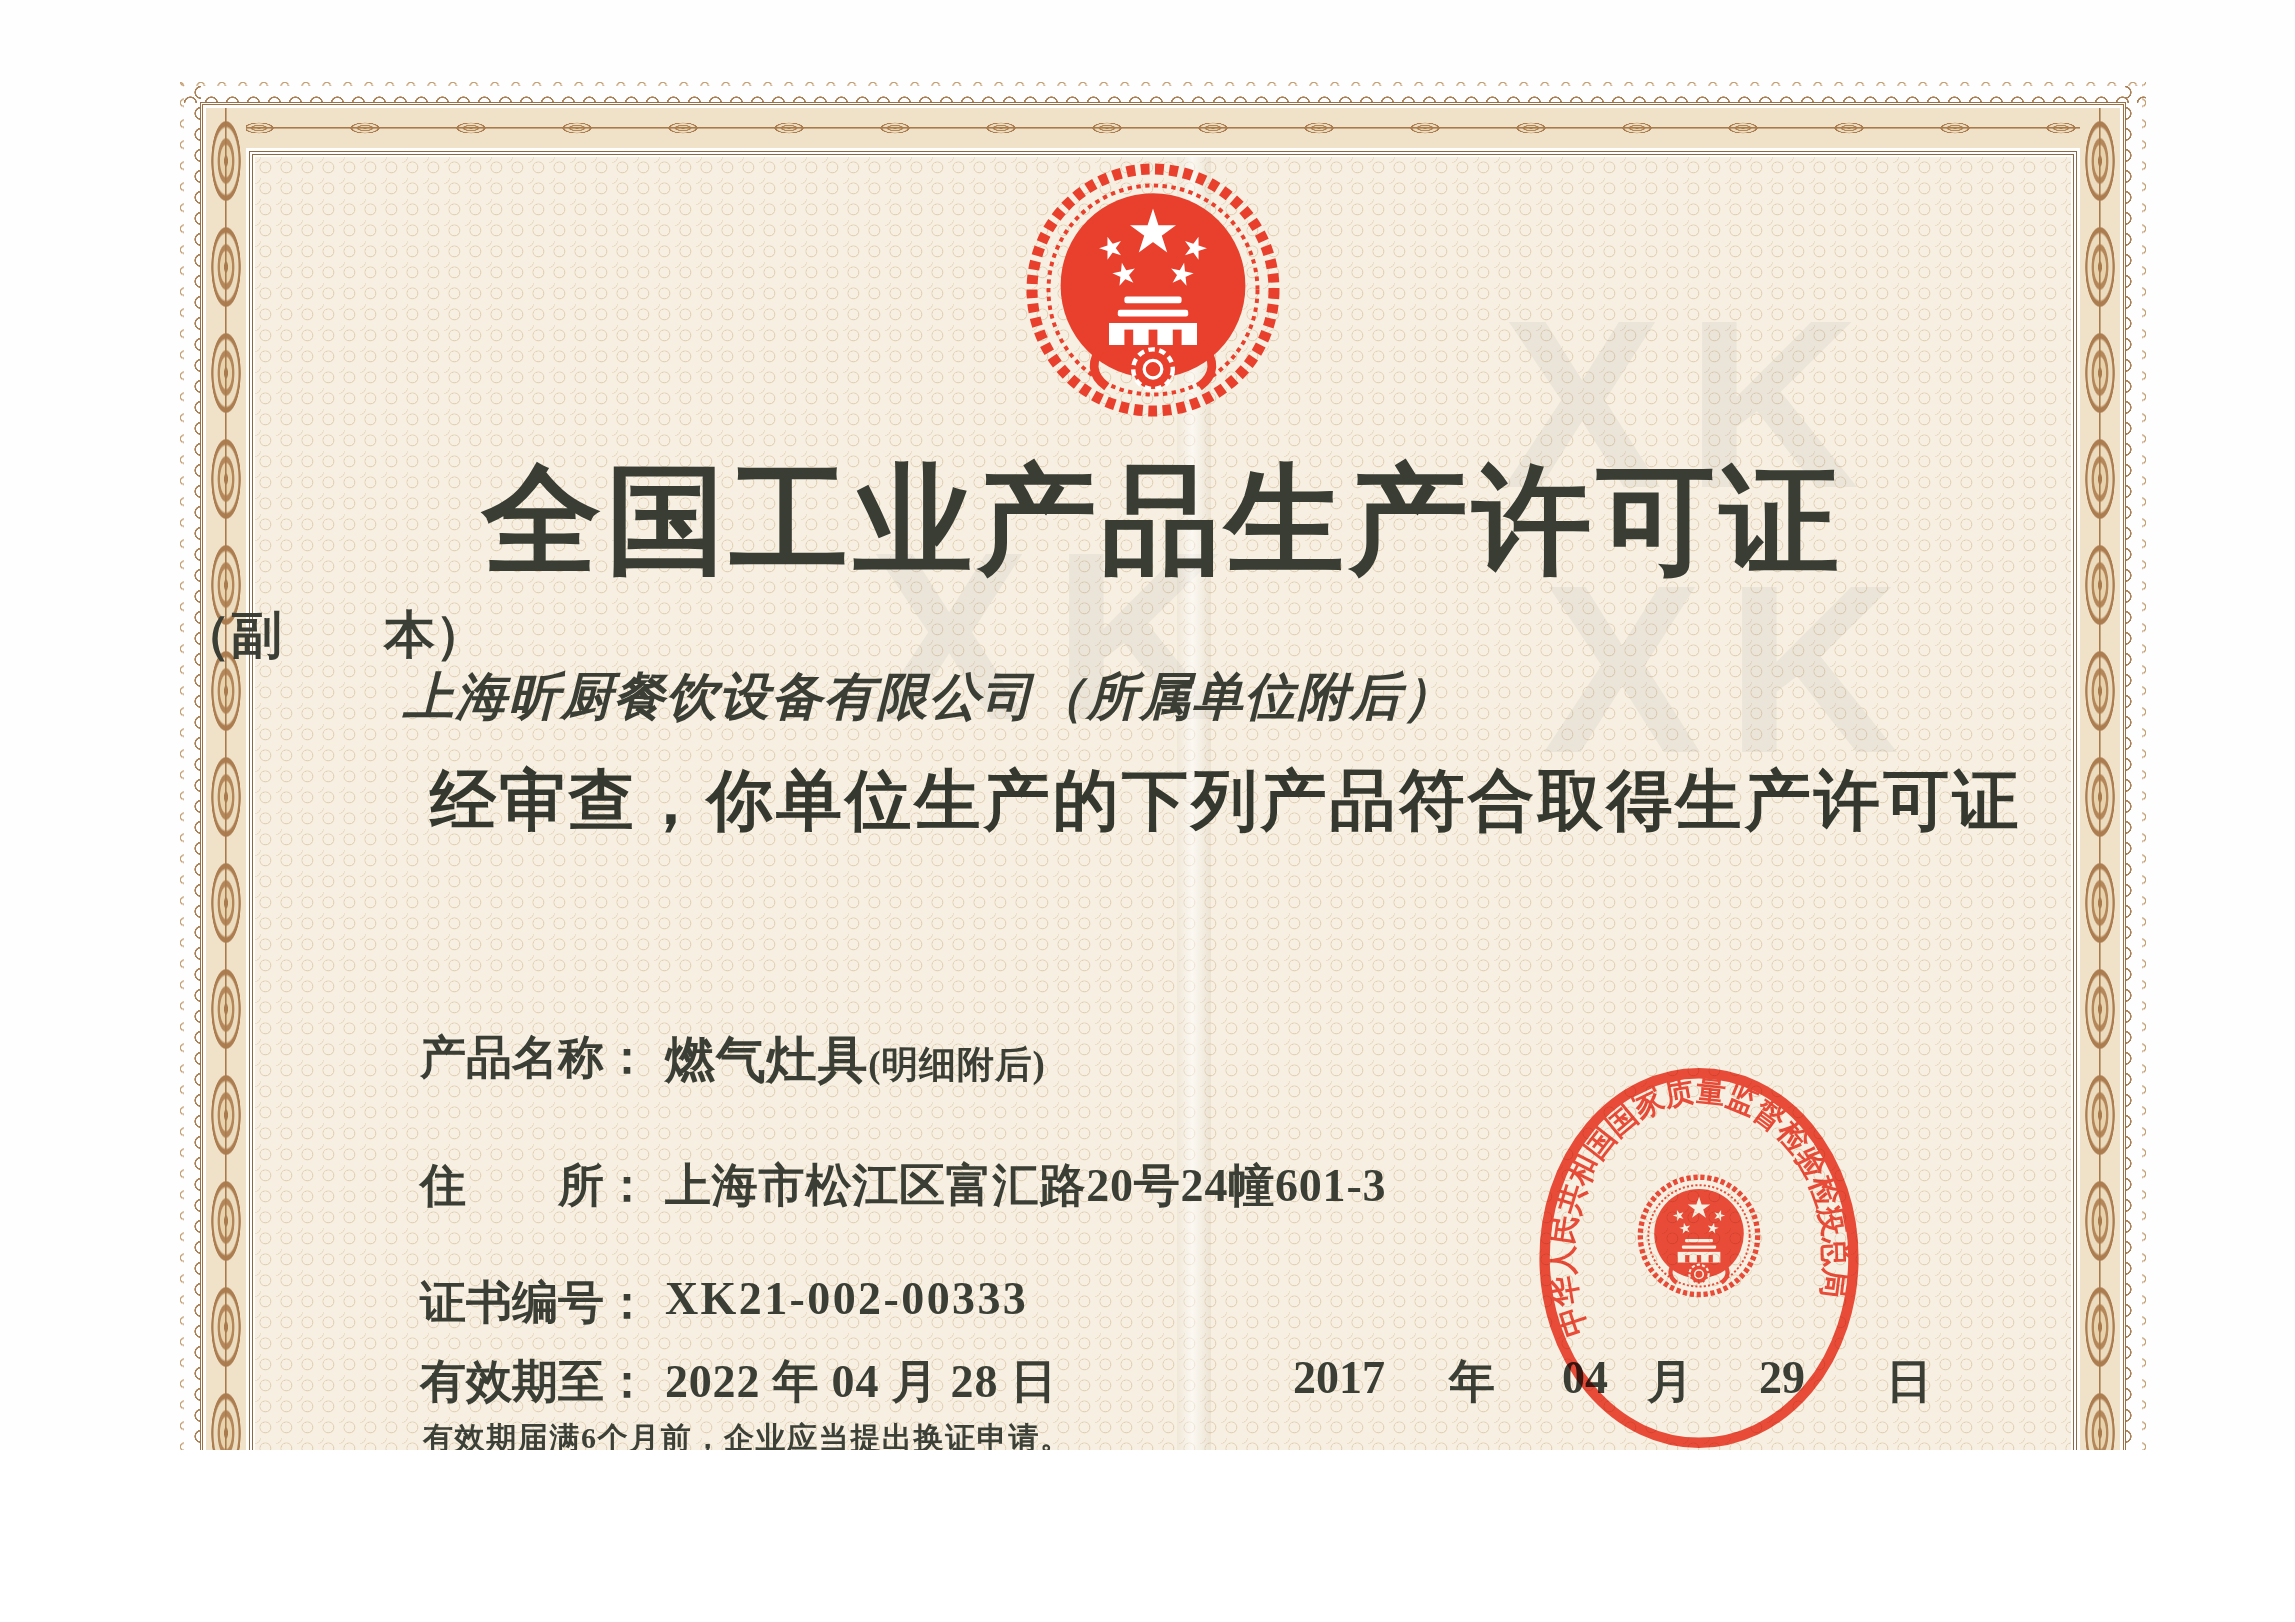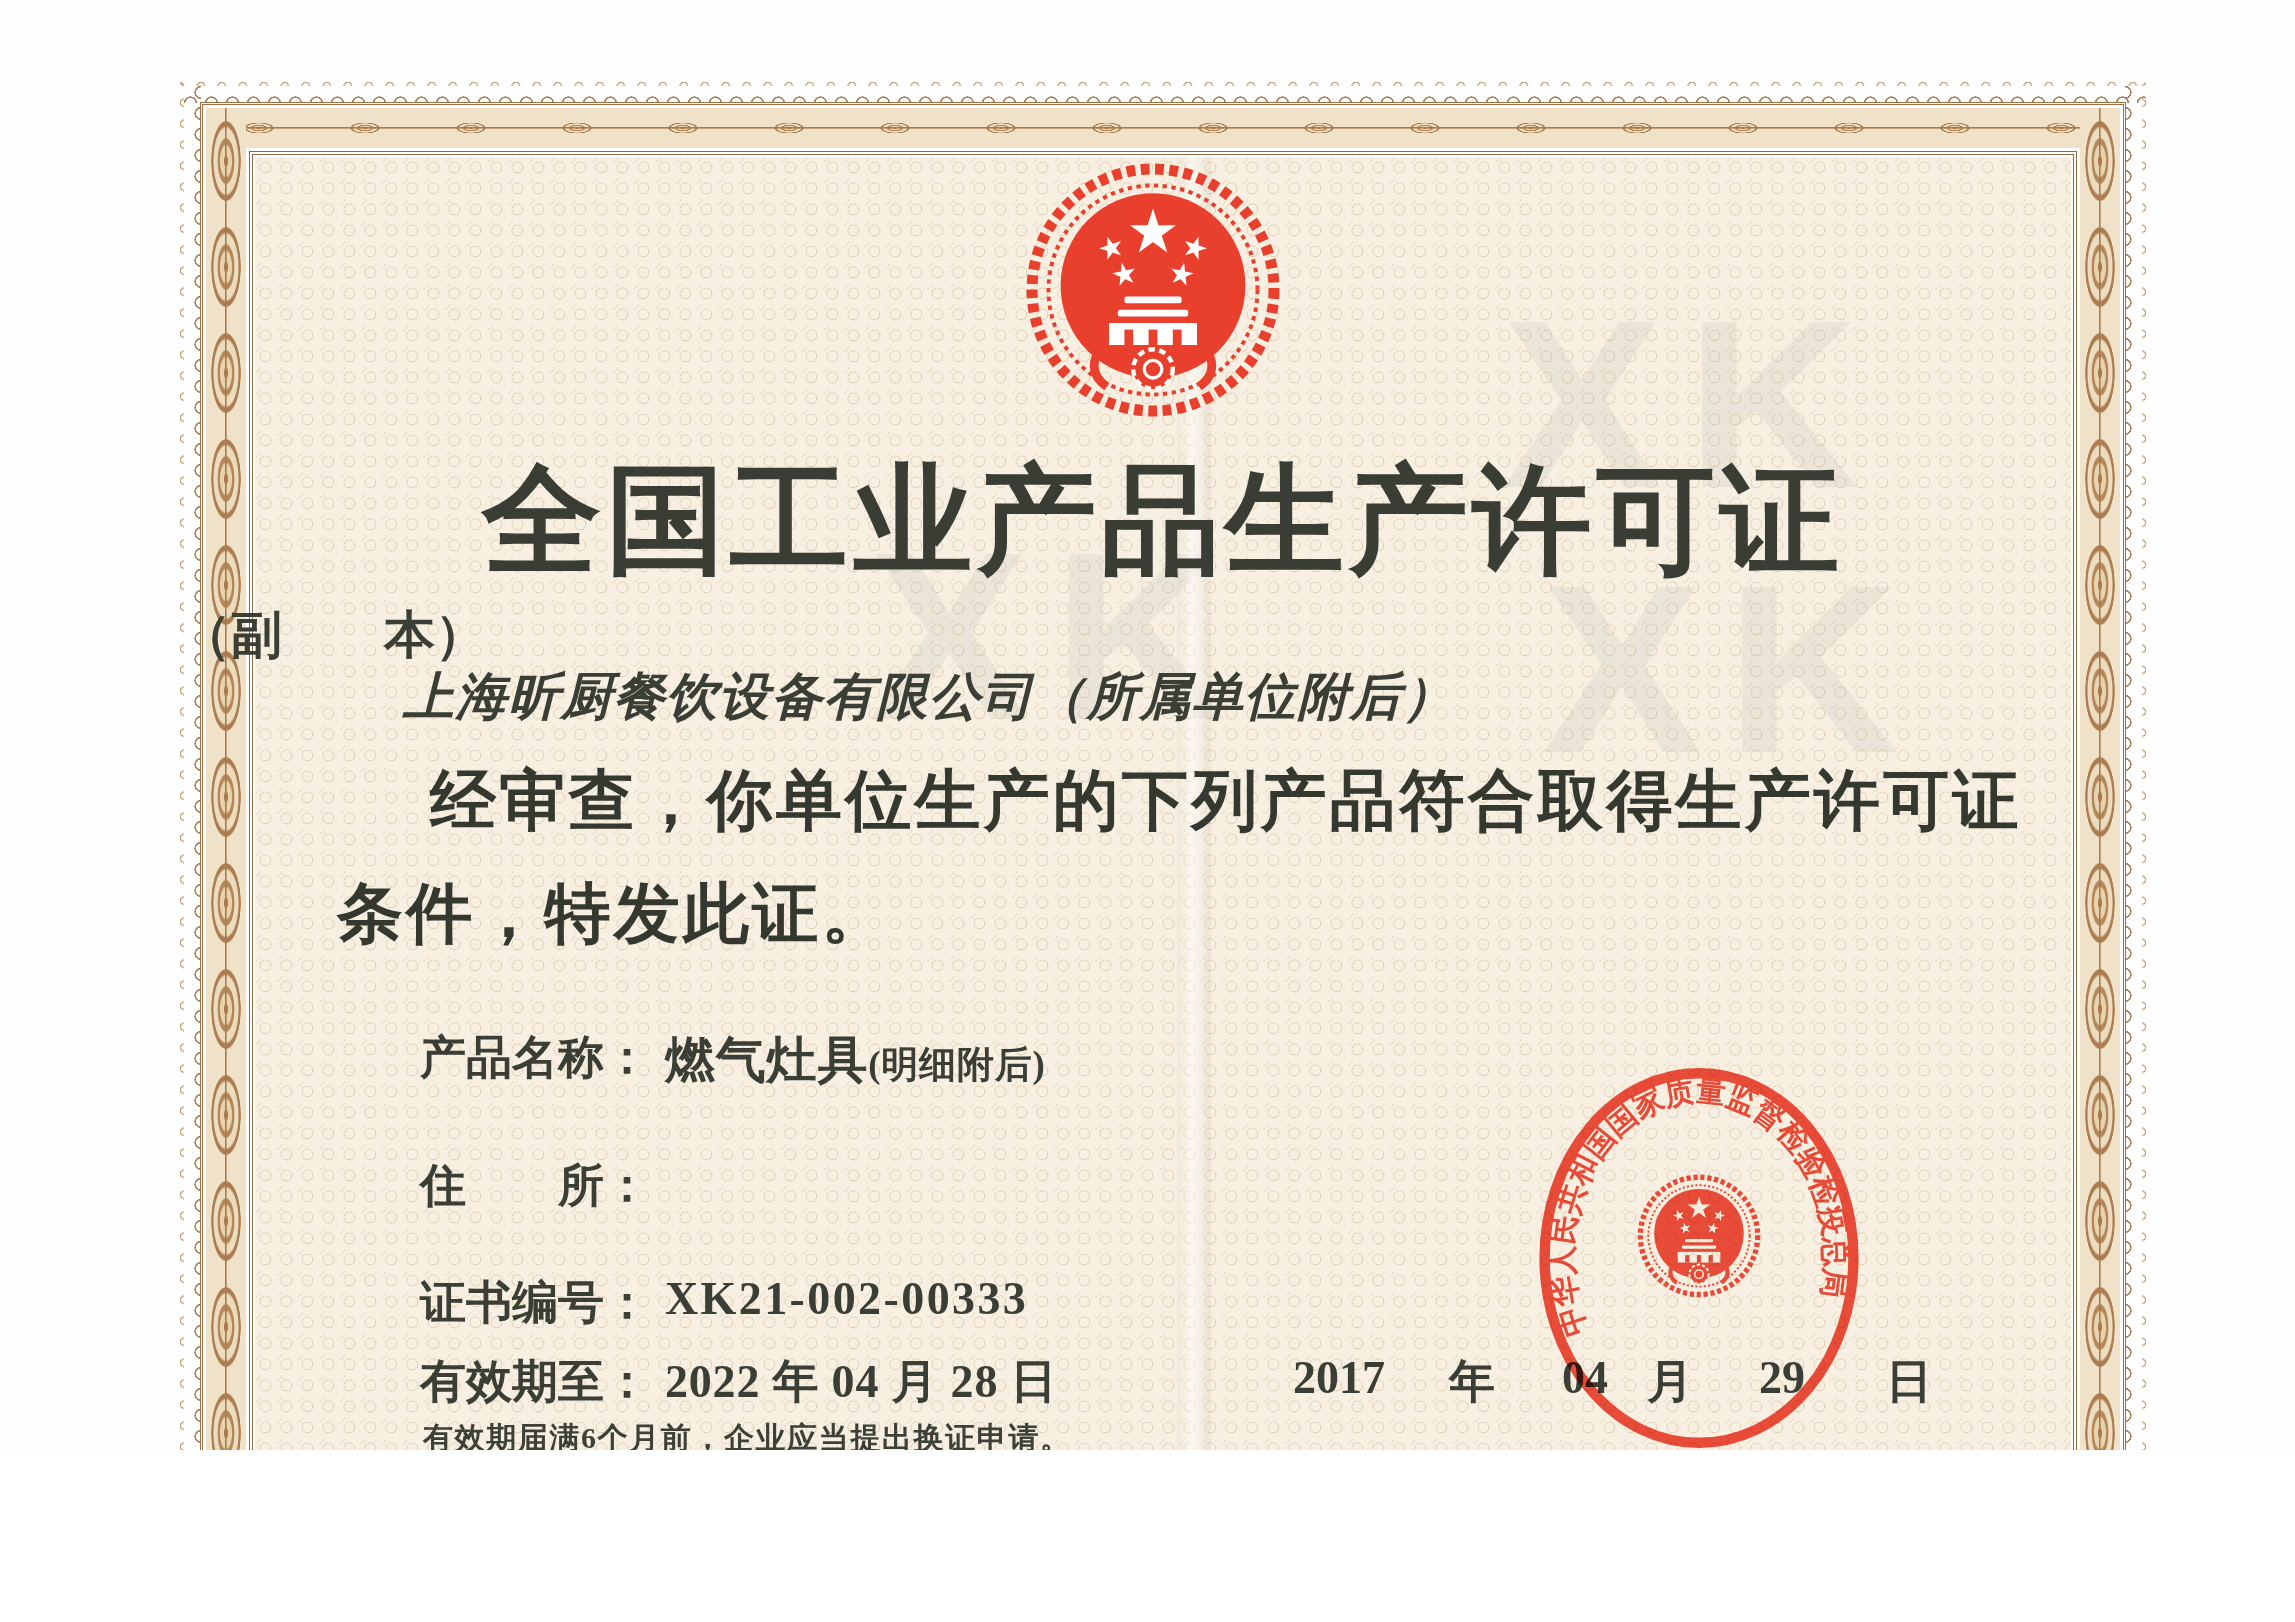--- a/index.html
+++ b/index.html
@@ -146,29 +146,29 @@
       <svg class="emblem-top" viewBox="0 0 120 126">
         <use href="#emblem"></use>
       </svg>
 
       <div class="title">全国工业产品生产许可证</div>
       <div class="subtitle">（副　　本）</div>
 
       <div class="company">上海昕厨餐饮设备有限公司（所属单位附后）</div>
 
       <div class="stmt1">经审查，你单位生产的下列产品符合取得生产许可证</div>
-      <div class="stmt2">条件，特发此证。</div>
 
       <div class="row r1">
         <span class="lbl">产品名称：</span>
         <span class="val"><span>燃气灶具</span><span class="note">(明细附后)</span></span>
       </div>
 
       <div class="row r2">
         <span class="lbl">住　　所：</span>
+        <span class="val">上海市松江区富汇路20号24幢601-3</span>
       </div>
 
 
       <div class="row r4">
         <span class="lbl">证书编号：</span>
         <span class="val">XK21-002-00333</span>
       </div>
 
       <div class="row r5">
         <span class="lbl">有效期至：</span>

